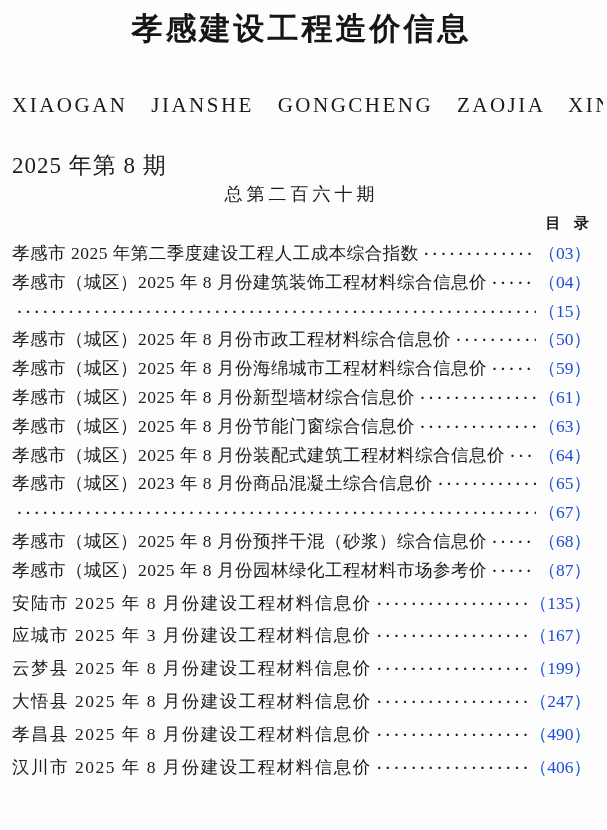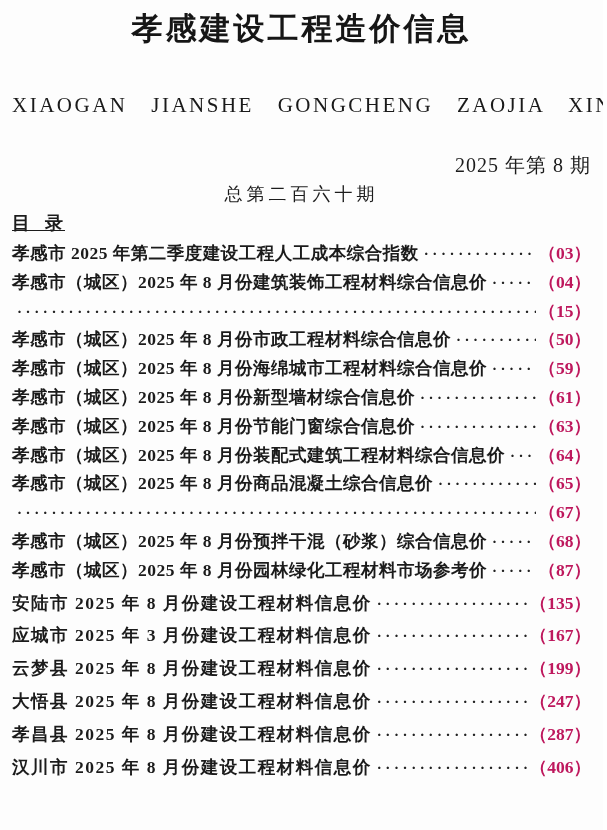--- a/index.html
+++ b/index.html
@@ -32,53 +32,51 @@
     text-align: center;
     font-size: 21px;
     font-family: "Liberation Serif", "DejaVu Serif", serif;
     letter-spacing: 2.5px;
     word-spacing: 16px;
     color: #1a1a1a;
     white-space: nowrap;
   }
   .issue-line {
     margin-top: 33px;
-    text-align: right;
-    font-size: 20px;
+    text-align: left;
+    font-size: 23px;
     line-height: 29px;
     letter-spacing: 1px;
     white-space: pre;
   }
   .volume-line {
     text-align: center;
     font-size: 18px;
     line-height: 29px;
     letter-spacing: 4px;
     white-space: pre;
   }
   .toc-heading {
-    text-align: left;
-    font-size: 18px;
+    text-align: right;
+    font-size: 15px;
     font-weight: bold;
     line-height: 29px;
     letter-spacing: 2px;
     white-space: pre;
-    text-decoration: underline;
   }
   .toc-list {
     margin-top: 1px;
   }
   .toc-row {
     display: flex;
     align-items: baseline;
     height: 28.8px;
     font-size: 17.5px;
     line-height: 28.8px;
     white-space: nowrap;
-    font-weight: bold;
   }
   .toc-row.sec2 {
     margin-top: 4px;
     justify-content: center;
   }
   .toc-row.sec2 .toc-title {
     letter-spacing: 1.5px;
   }
   .toc-title {
     letter-spacing: 0.5px;
@@ -92,21 +90,21 @@
     min-width: 12px;
     color: #222222;
   }
   .leader::after {
     content: "········································································································";
     font-size: 15px;
     letter-spacing: 3.6px;
     font-weight: bold;
   }
   .page-num {
-    color: #be185d;
+    color: #1d4ed8;
     white-space: pre;
   }
 </style>
 </head>
 <body>
 
 <div class="page">
 
   <h1 class="doc-title">孝感建设工程造价信息</h1>
 
@@ -160,21 +158,21 @@
       <span class="page-num">（63）</span>
     </div>
 
     <div class="toc-row">
       <span class="toc-title">孝感市（城区）2025 年 8 月份装配式建筑工程材料综合信息价</span>
       <span class="leader"></span>
       <span class="page-num">（64）</span>
     </div>
 
     <div class="toc-row">
-      <span class="toc-title">孝感市（城区）2025 年 8 月份商品混凝土综合信息价</span>
+      <span class="toc-title">孝感市（城区）2023 年 8 月份商品混凝土综合信息价</span>
       <span class="leader"></span>
       <span class="page-num">（65）</span>
     </div>
 
     <div class="toc-row">
       <span class="leader"></span>
       <span class="page-num">（67）</span>
     </div>
 
     <div class="toc-row">
@@ -211,21 +209,21 @@
 
     <div class="toc-row sec2">
       <span class="toc-title">大悟县 2025 年 8 月份建设工程材料信息价</span>
       <span class="leader"></span>
       <span class="page-num">（247）</span>
     </div>
 
     <div class="toc-row sec2">
       <span class="toc-title">孝昌县 2025 年 8 月份建设工程材料信息价</span>
       <span class="leader"></span>
-      <span class="page-num">（287）</span>
+      <span class="page-num">（490）</span>
     </div>
 
     <div class="toc-row sec2">
       <span class="toc-title">汉川市 2025 年 8 月份建设工程材料信息价</span>
       <span class="leader"></span>
       <span class="page-num">（406）</span>
     </div>
   </div>
 
 </div>

